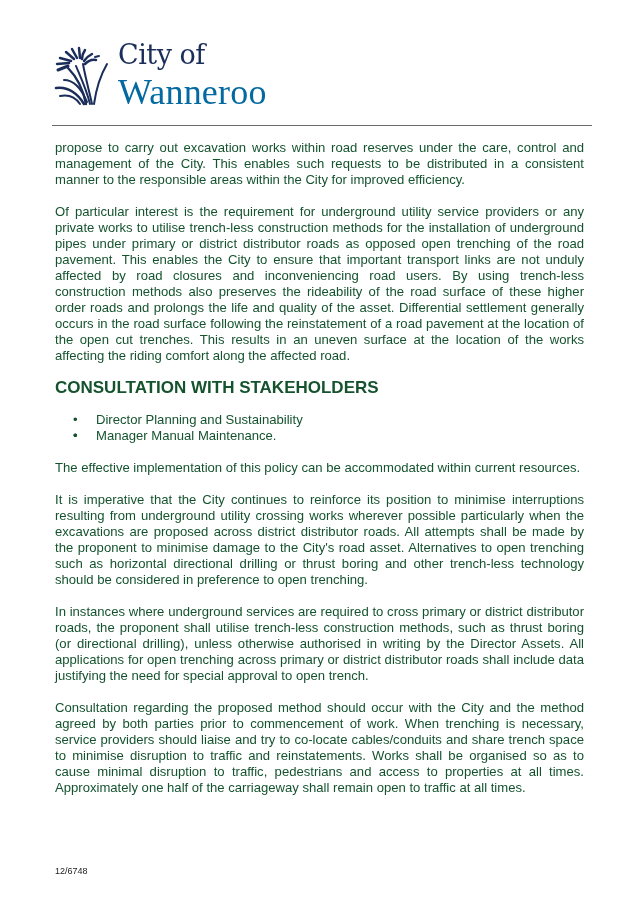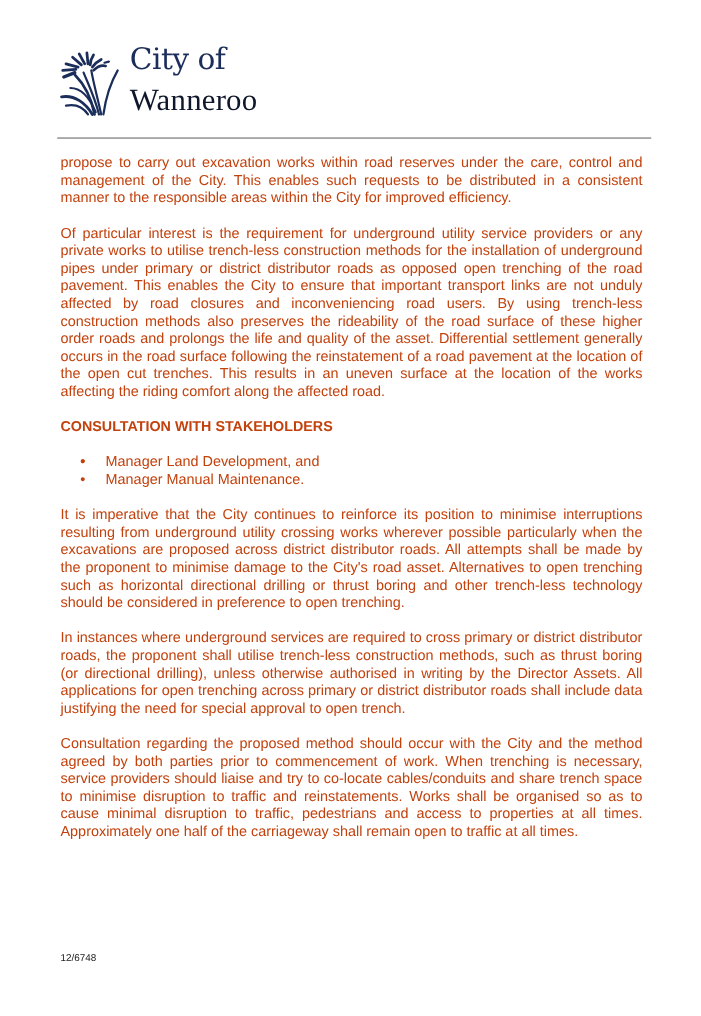--- a/index.html
+++ b/index.html
@@ -2,29 +2,29 @@
 <html><head>
   <meta charset="utf-8">
   <style>
     html, body { margin: 0; padding: 0; background: #ffffff; }
     body { width: 637px; height: 924px; position: relative; overflow: hidden; }
     .page { position: absolute; left: 0; top: 0; width: 637px; height: 924px; background: #fff; }
 
     .logo { position: absolute; left: 52px; top: 40px; width: 250px; height: 72px; text-align: right; }
     .logo svg.flower { position: absolute; left: 0; top: 4px; width: 60px; height: 66px; }
     .logo .city-of { position: absolute; left: 66px; top: 0px; font-family: "DejaVu Serif", "Liberation Serif", serif; font-size: 27px; color: #1b2d5a; letter-spacing: -0.5px; line-height: 30px; }
-    .logo .wanneroo { position: absolute; left: 66px; top: 32px; font-family: "Liberation Serif", "DejaVu Serif", serif; font-size: 28px; color: #0f172a; line-height: 40px; letter-spacing: 0.2px; }
+    .logo .wanneroo { position: absolute; left: 66px; top: 32px; font-family: "Liberation Serif", "DejaVu Serif", serif; font-size: 36px; color: #0369a1; line-height: 40px; letter-spacing: 0.2px; }
 
     .manual-title { position: absolute; right: 74px; top: 68px; font-family: "Liberation Serif", "DejaVu Serif", serif; font-size: 27px; color: #2a8a86; line-height: 34px; }
 
     .divider { position: absolute; left: 52px; top: 125px; width: 540px; height: 0; border-top: 1.3px solid #6b6b6b; }
 
-    .content { position: absolute; left: 55px; top: 140px; width: 529px; font-family: "Liberation Sans", sans-serif; font-size: 13.1px; line-height: 16px; color: #c2410c; }
+    .content { position: absolute; left: 55px; top: 140px; width: 529px; font-family: "Liberation Sans", sans-serif; font-size: 13.1px; line-height: 16px; color: #14532d; }
     .content p { margin: 0 0 16px 0; text-align: justify; }
-    .content h2 { margin: 0 0 16px 0; font-size: 13px; font-weight: bold; line-height: 16px; }
+    .content h2 { margin: 0 0 16px 0; font-size: 17px; font-weight: bold; line-height: 16px; }
     .content ul { list-style: none; margin: 0 0 16px 0; padding: 0; }
     .content ul li { position: relative; padding-left: 41px; line-height: 16px; }
     .content ul li .bullet { position: absolute; left: 18px; top: 0; }
     .content p.tight { margin-bottom: 0; }
 
     .ref { position: absolute; left: 55px; top: 866px; font-family: "Liberation Sans", sans-serif; font-size: 9px; color: #222; }
   </style>
 </head>
 <body>
 
@@ -60,31 +60,32 @@
   <div class="divider"></div>
 
   <div class="content">
     <p>propose to carry out excavation works within road reserves under the care, control and management of the City. This enables such requests to be distributed in a consistent manner to the responsible areas within the City for improved efficiency.</p>
     <p>Of particular interest is the requirement for underground utility service providers or any private works to utilise trench-less construction methods for the installation of underground pipes under primary or district distributor roads as opposed open trenching of the road pavement. This enables the City to ensure that important transport links are not unduly affected by road closures and inconveniencing road users. By using trench-less construction methods also preserves the rideability of the road surface of these higher order roads and prolongs the life and quality of the asset. Differential settlement generally occurs in the road surface following the reinstatement of a road pavement at the location of the open cut trenches. This results in an uneven surface at the location of the works affecting the riding comfort along the affected road.</p>
 
     <h2>CONSULTATION WITH STAKEHOLDERS</h2>
     <ul>
       <li>
         <span class="bullet">•</span>
+        <span>Director Planning and Sustainability</span>
       </li>
       <li>
         <span class="bullet">•</span>
-        <span>Manager Land Development, and</span>
       </li>
       <li>
         <span class="bullet">•</span>
         <span>Manager Manual Maintenance.</span>
       </li>
     </ul>
 
+    <p>The effective implementation of this policy can be accommodated within current resources.</p>
 
     <p>It is imperative that the City continues to reinforce its position to minimise interruptions resulting from underground utility crossing works wherever possible particularly when the excavations are proposed across district distributor roads. All attempts shall be made by the proponent to minimise damage to the City's road asset. Alternatives to open trenching such as horizontal directional drilling or thrust boring and other trench-less technology should be considered in preference to open trenching.</p>
     <p>In instances where underground services are required to cross primary or district distributor roads, the proponent shall utilise trench-less construction methods, such as thrust boring (or directional drilling), unless otherwise authorised in writing by the Director Assets. All applications for open trenching across primary or district distributor roads shall include data justifying the need for special approval to open trench.</p>
     <p class="tight">Consultation regarding the proposed method should occur with the City and the method agreed by both parties prior to commencement of work. When trenching is necessary, service providers should liaise and try to co-locate cables/conduits and share trench space to minimise disruption to traffic and reinstatements. Works shall be organised so as to cause minimal disruption to traffic, pedestrians and access to properties at all times. Approximately one half of the carriageway shall remain open to traffic at all times.</p>
   </div>
 
   <div class="ref">12/6748</div>
 </div>
 
 </body></html>

